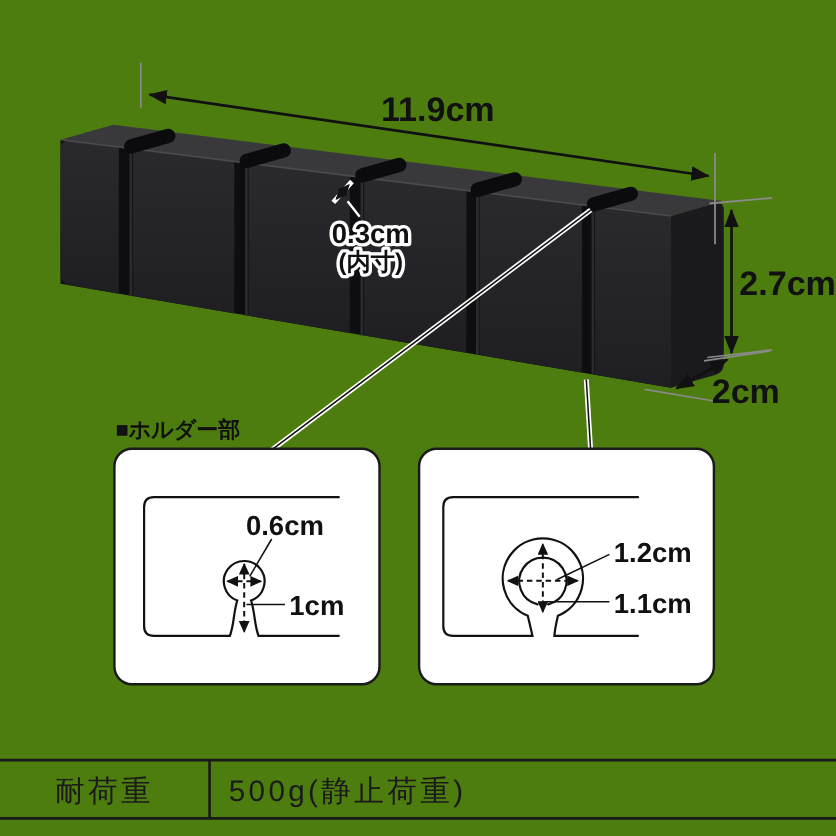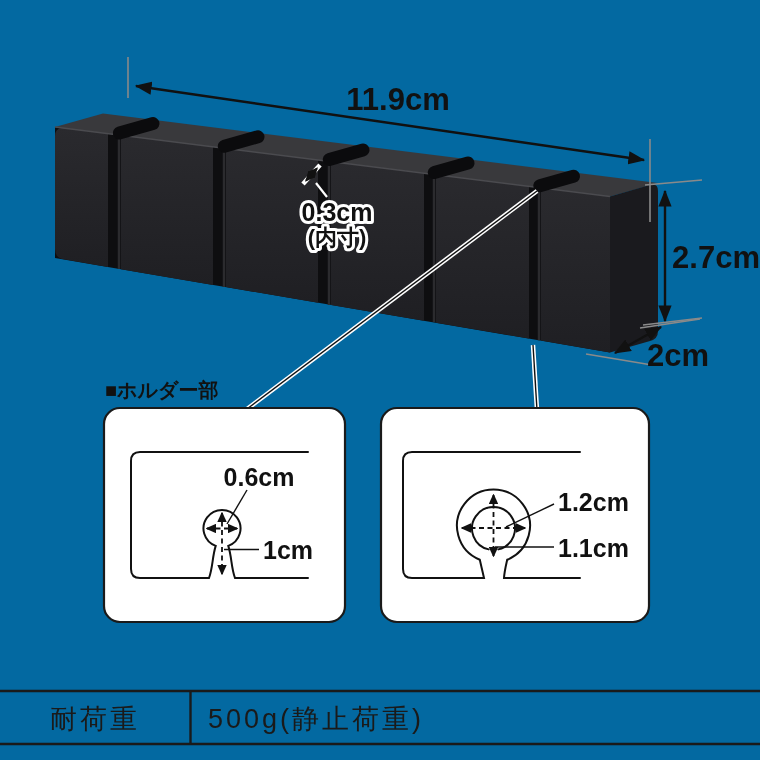--- a/index.html
+++ b/index.html
@@ -1,16 +1,16 @@
 <!DOCTYPE html>
 <html><head>
 <meta charset="utf-8">
 <style>
   html,body{margin:0;padding:0;background:#fff;}
-  .stage{position:relative;width:760px;height:760px;background:#0369a1;overflow:hidden;
+  .stage{position:relative;width:760px;height:760px;background:#4d7c0f;overflow:hidden;
          font-family:"Liberation Sans",sans-serif;}
   svg{display:block}
   .dim-text{font:700 31px "Liberation Sans",sans-serif;fill:#111;}
   .slot-text{font:700 25px "Liberation Sans",sans-serif;fill:#111;paint-order:stroke;stroke:#fff;stroke-width:6px;stroke-linejoin:round;}
   .slot-text2{font:700 22px "Liberation Sans",sans-serif;fill:#111;paint-order:stroke;stroke:#fff;stroke-width:6px;stroke-linejoin:round;}
   .jp-label{font:700 20px "Liberation Sans",sans-serif;fill:#111;}
   .detail-text{font:700 25px "Liberation Sans",sans-serif;fill:#111;}
   .table-text{font:400 27px "Liberation Sans",sans-serif;fill:#1a1a1a;letter-spacing:3px;}
   .tick{stroke:#8a8a8a;stroke-width:1.6;fill:none;}
   .dimline{stroke:#111;stroke-width:2.4;fill:none;}

